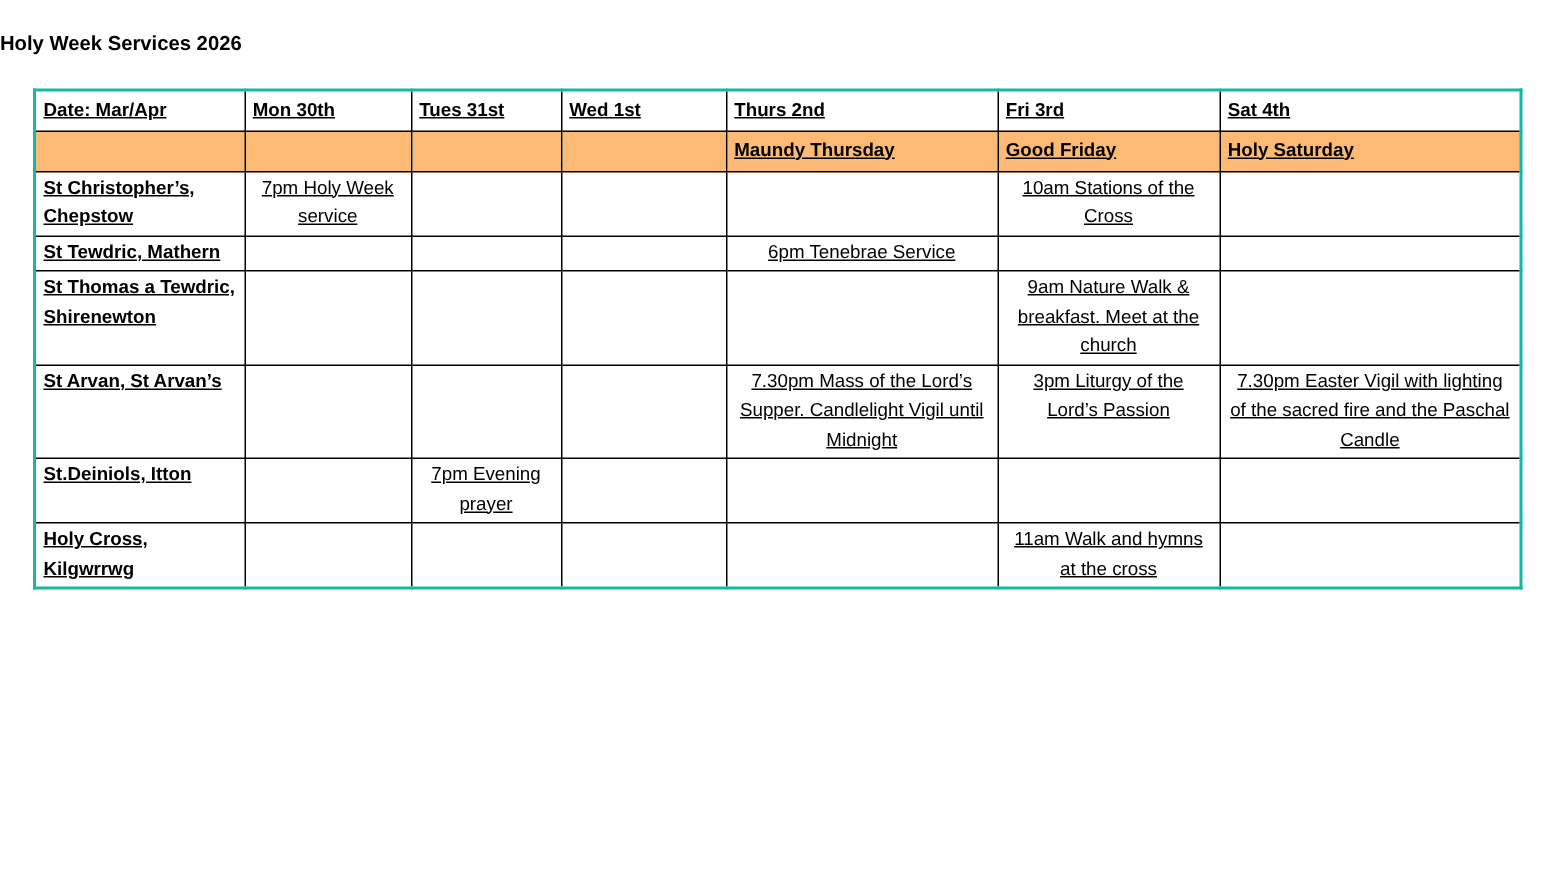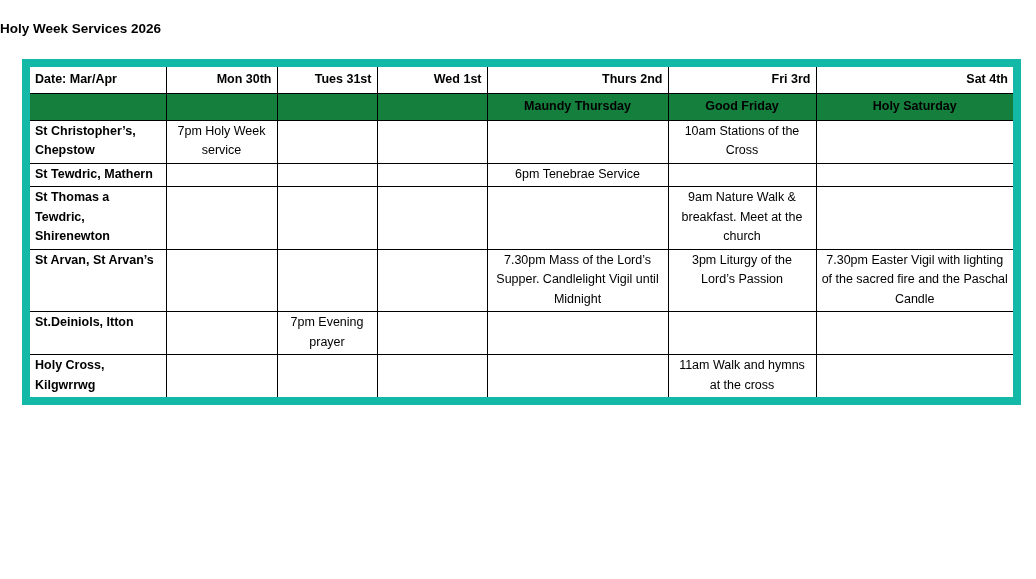--- a/index.html
+++ b/index.html
@@ -17,43 +17,44 @@
     text-align: left;
     font-size: 13.5px;
     font-weight: bold;
     line-height: 18px;
   }
   table.services {
     border-collapse: collapse;
     table-layout: fixed;
     width: 991px;
     margin: 21px 0 0 22px;
-    border: 8px solid #14b8a6;
+    border: 2px solid #14b8a6;
+    text-decoration: underline;
   }
   table.services th,
   table.services td {
     border: 1.5px solid #000000;
     font-size: 12.5px;
     line-height: 19.5px;
     vertical-align: top;
     overflow: hidden;
     word-wrap: break-word;
   }
   tr.header-row th {
     font-weight: bold;
-    text-align: right;
+    text-align: left;
     padding: 3px 5px;
   }
   tr.header-row th.date-col {
     text-align: left;
   }
   tr.subheader-row td {
-    background: #15803d;
+    background: #fdba74;
     font-weight: bold;
-    text-align: center;
+    text-align: left;
     padding: 3px 5px;
     height: 27px;
   }
   td.church {
     font-weight: bold;
     text-align: left;
     padding: 1px 5px 2px 5px;
   }
   td.svc {
     text-align: center;

